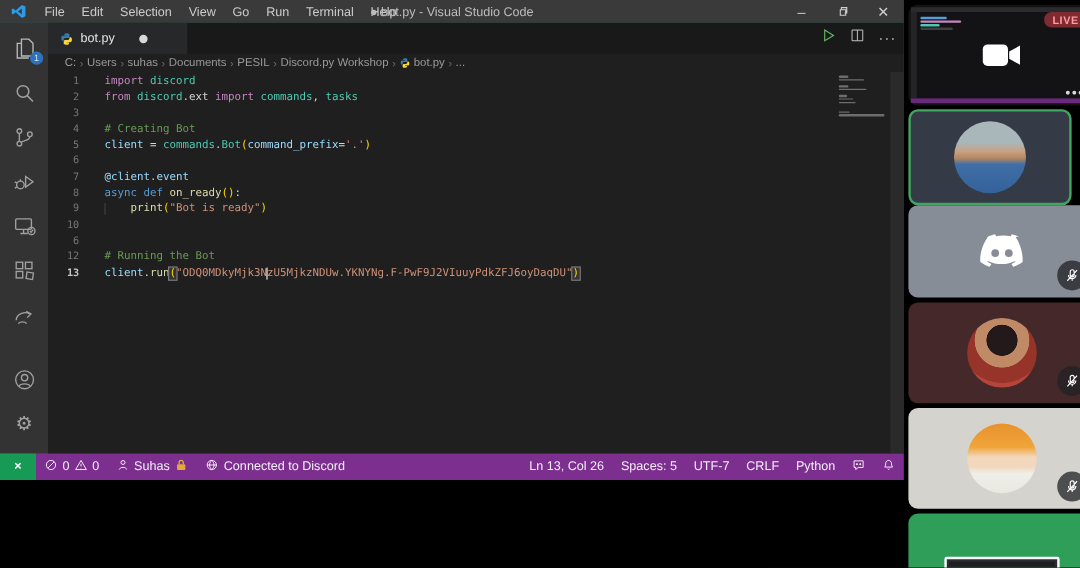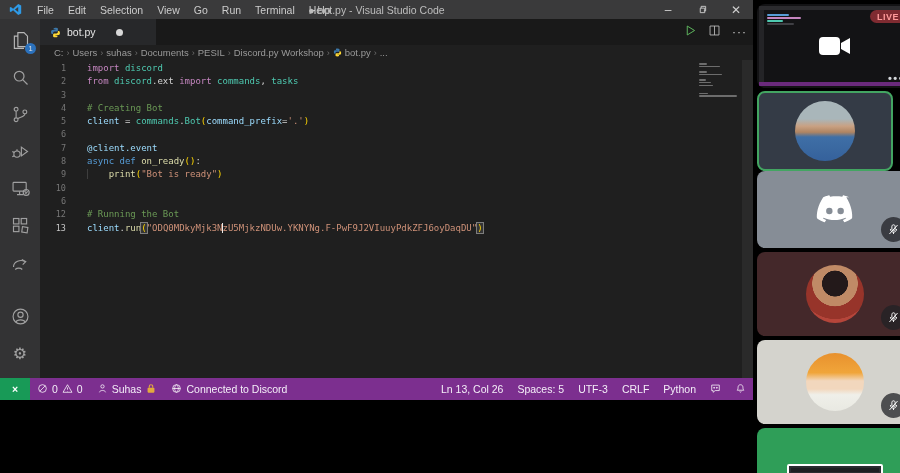--- a/index.html
+++ b/index.html
@@ -35,21 +35,21 @@
 
   .breadcrumbs{height:15px;display:flex;align-items:center;font-size:9.5px;color:#9a9a9a;padding-left:14px;gap:3px;background:#1f1f1f;flex:0 0 auto;}
   .crumb-sep{color:#6e6e6e;font-size:9px;}
   .crumb{display:flex;align-items:center;gap:3px;}
   .crumb .pyicon{width:9px;height:9px;}
 
   .editor{flex:1;position:relative;background:#1f1f1f;overflow:hidden;font-family:"DejaVu Sans Mono",monospace;}
   .code-area{position:absolute;left:0;top:2px;right:12px;}
   .code-line{display:flex;height:13.3px;line-height:13.3px;font-size:9px;white-space:pre;}
   .gutter{width:26px;text-align:right;color:#767676;flex:0 0 auto;font-size:8.5px;}
-  .gutter.cur{color:#c6c6c6;}
+  .gutter.cur{color:#c6c6c6;font-weight:bold;}
   .code-text{margin-left:21px;}
   .c-kw{color:#c586c0}.c-kw2{color:#569cd6}.c-mod{color:#4ec9b0}.c-var{color:#9cdcfe}
   .c-fn{color:#dcdcaa}.c-str{color:#ce9178}.c-cmt{color:#6a9955}.c-txt{color:#d4d4d4}
   .c-br{color:#ffd602}
   .c-brx{color:#ffd602;outline:1px solid #7d7d7d;background:rgba(110,110,110,.28);}
   .c-guide{box-shadow:inset 1px 0 0 #3e3e3e;}
   .c-cursor{display:inline-block;width:1.3px;height:10.5px;background:#eaeaea;vertical-align:text-top;margin:0 -0.65px;}
   .minimap{position:absolute;right:14px;top:3px;width:40px;}
   .mm-bar{height:1.6px;margin-bottom:1.1px;background:#6d6d6d;border-radius:1px;}
   .scrollbar{position:absolute;right:0;top:0;bottom:0;width:11px;background:rgba(121,121,121,.12);}
@@ -314,21 +314,21 @@
           </div>
         </div>
       <div class="sb-right">
           <div class="sb-item">
             <span>Ln 13, Col 26</span>
           </div>
           <div class="sb-item">
             <span>Spaces: 5</span>
           </div>
           <div class="sb-item">
-            <span>UTF-3</span>
+            <span>UTF-7</span>
           </div>
           <div class="sb-item">
             <span>CRLF</span>
           </div>
           <div class="sb-item">
             <span>Python</span>
           </div>
           <div class="sb-item">
             <span><svg viewBox="0 0 16 16" fill="none" stroke="#fff" stroke-width="1.1">
                 <path d="M2.5 3h11v8h-6l-3 2.5V11h-2z"></path>

